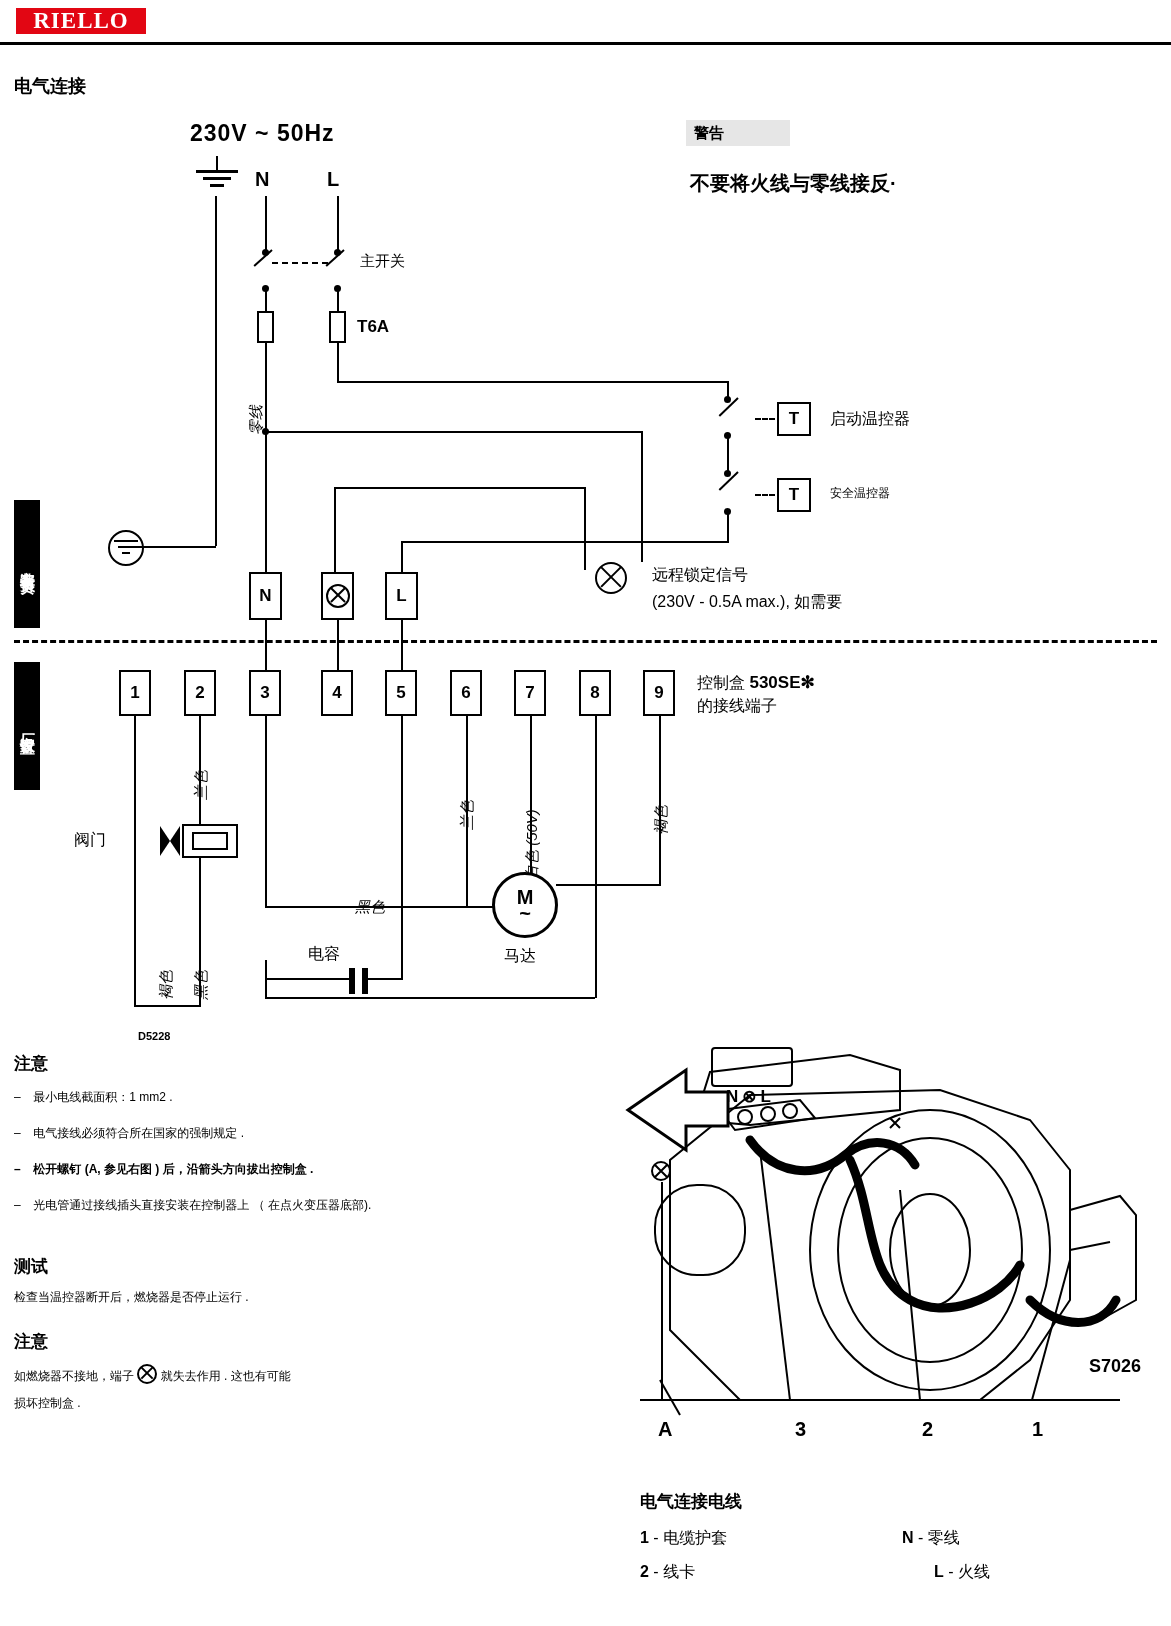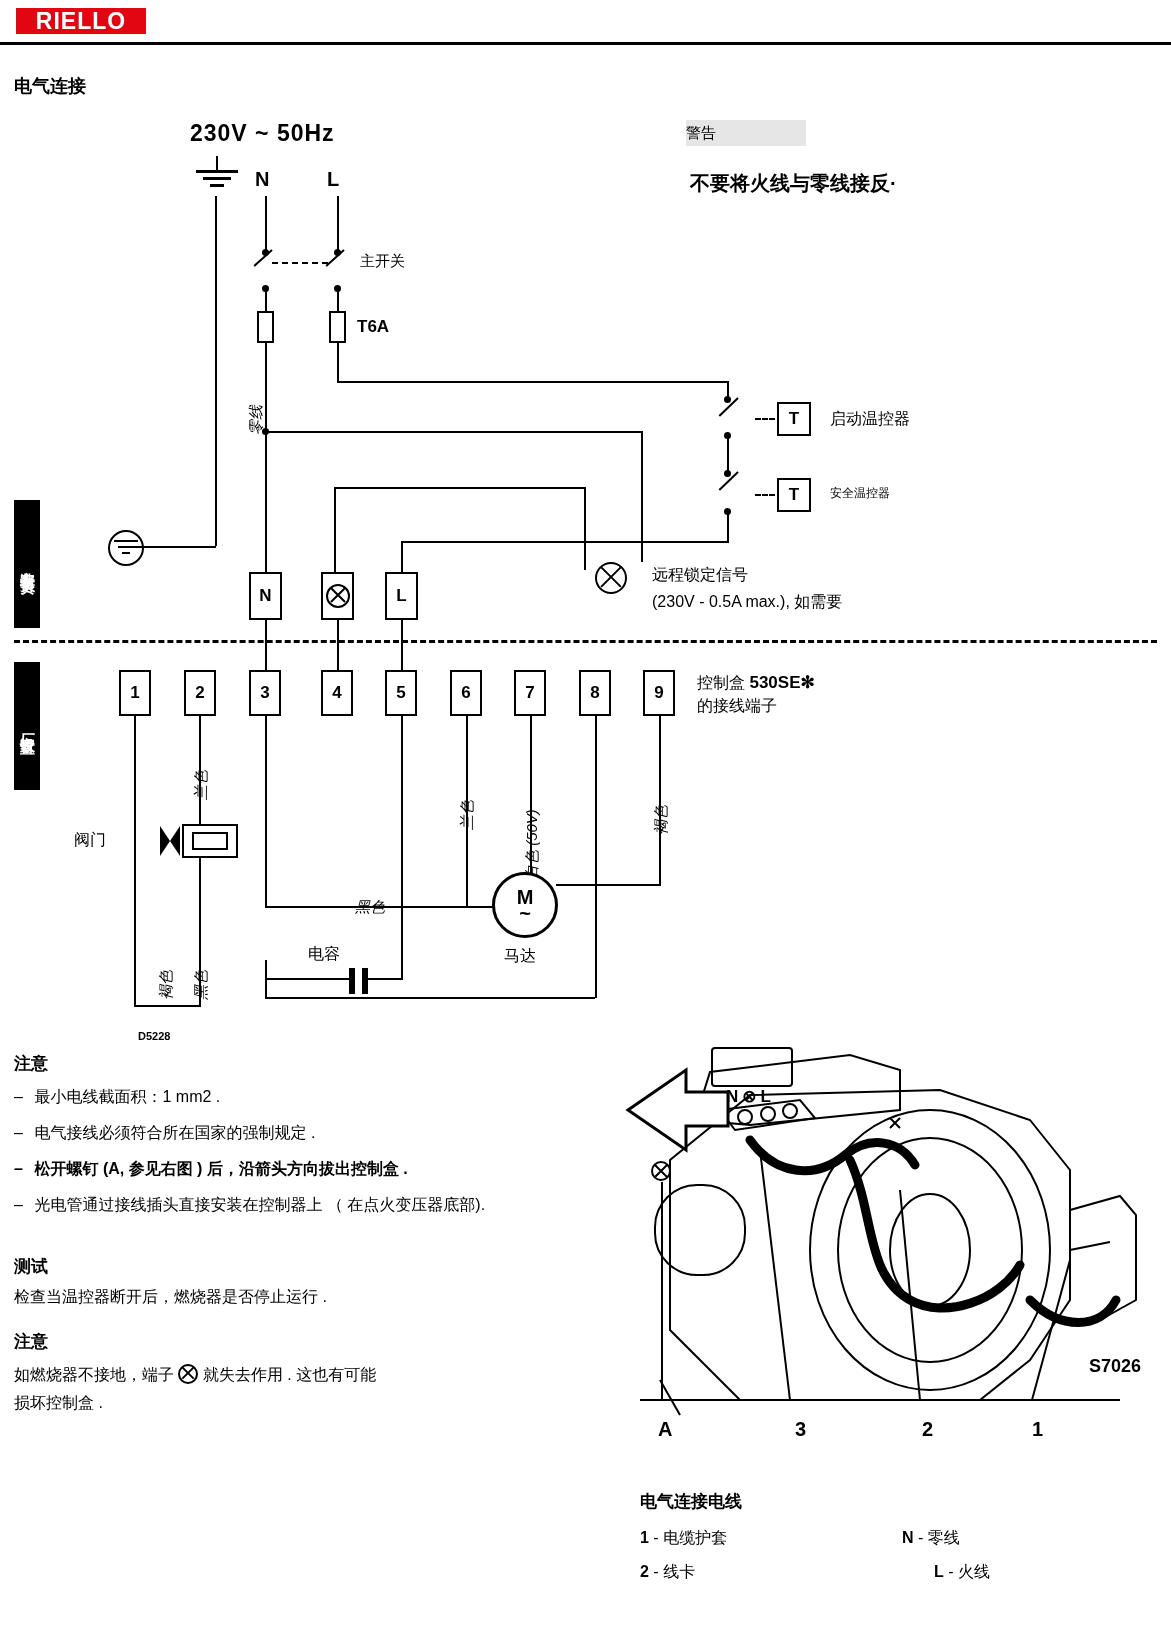--- a/index.html
+++ b/index.html
@@ -12,21 +12,21 @@
     overflow:hidden;
   }
   .abs { position:absolute; }
 
   
   #brand {
     left:16px; top:8px; width:130px; height:26px;
     background:#e20613; color:#fff;
     font-weight:bold; font-size:23px; letter-spacing:1px;
     display:flex; align-items:center; justify-content:center;
-    font-family:Liberation Sans, sans-serif;
+    font-family:Liberation Serif, serif;
   }
   #header-rule {
     left:0; top:42px; width:1171px; height:3px; background:#000;
   }
   #section-title {
     left:14px; top:74px; font-size:18px; font-weight:bold;
   }
 
   
   .vlabel {
@@ -51,23 +51,23 @@
     font-weight:bold; font-size:17px;
   }
   .small-rect { border:2px solid #000; background:#fff; }
   .txt { font-size:15px; }
   .txt-b { font-size:15px; font-weight:bold; }
   .rot90 { transform:rotate(-90deg); transform-origin:left top; white-space:nowrap; }
   .ital { font-style:italic; }
 
   
   #warn-head {
-    left:686px; top:120px; width:120px; height:26px;
-    background:#e6e6e6; display:flex; align-items:center; 
-    font-weight:normal; font-size:15px;
+    left:686px; top:120px; width:104px; height:26px;
+    background:#e6e6e6; display:flex; align-items:center; padding-left:8px;
+    font-weight:bold; font-size:15px;
   }
   #warn-text { left:690px; top:170px; font-weight:bold; font-size:20px; }
 
   
   #supply { left:190px; top:120px; font-size:23px; font-weight:bold; letter-spacing:1px; }
 
   
   .circ-x {
     border:2px solid #000; border-radius:50%;
     position:absolute; background:#fff;
@@ -84,21 +84,21 @@
     left:492px; top:872px; width:66px; height:66px;
     border:3px solid #000; border-radius:50%;
     display:flex; flex-direction:column; align-items:center; justify-content:center;
     font-weight:bold; background:#fff;
   }
   #motor .m { font-size:20px; line-height:16px; }
   #motor .s { font-size:20px; line-height:16px; }
 
   
   .note-h { font-size:17px; font-weight:bold; }
-  .note-l { font-size:16px; line-height:26px; }
+  .note-l { font-size:12px; line-height:26px; }
   .dash-bullet { display:inline-block; width:16px; }
 
   
   #photo {
     left:600px; top:1000px; width:560px; height:430px;
     overflow:hidden;
   }
   #photo svg { position:absolute; left:0; top:0; }
 
   .legend-h { font-size:17px; font-weight:bold; }

